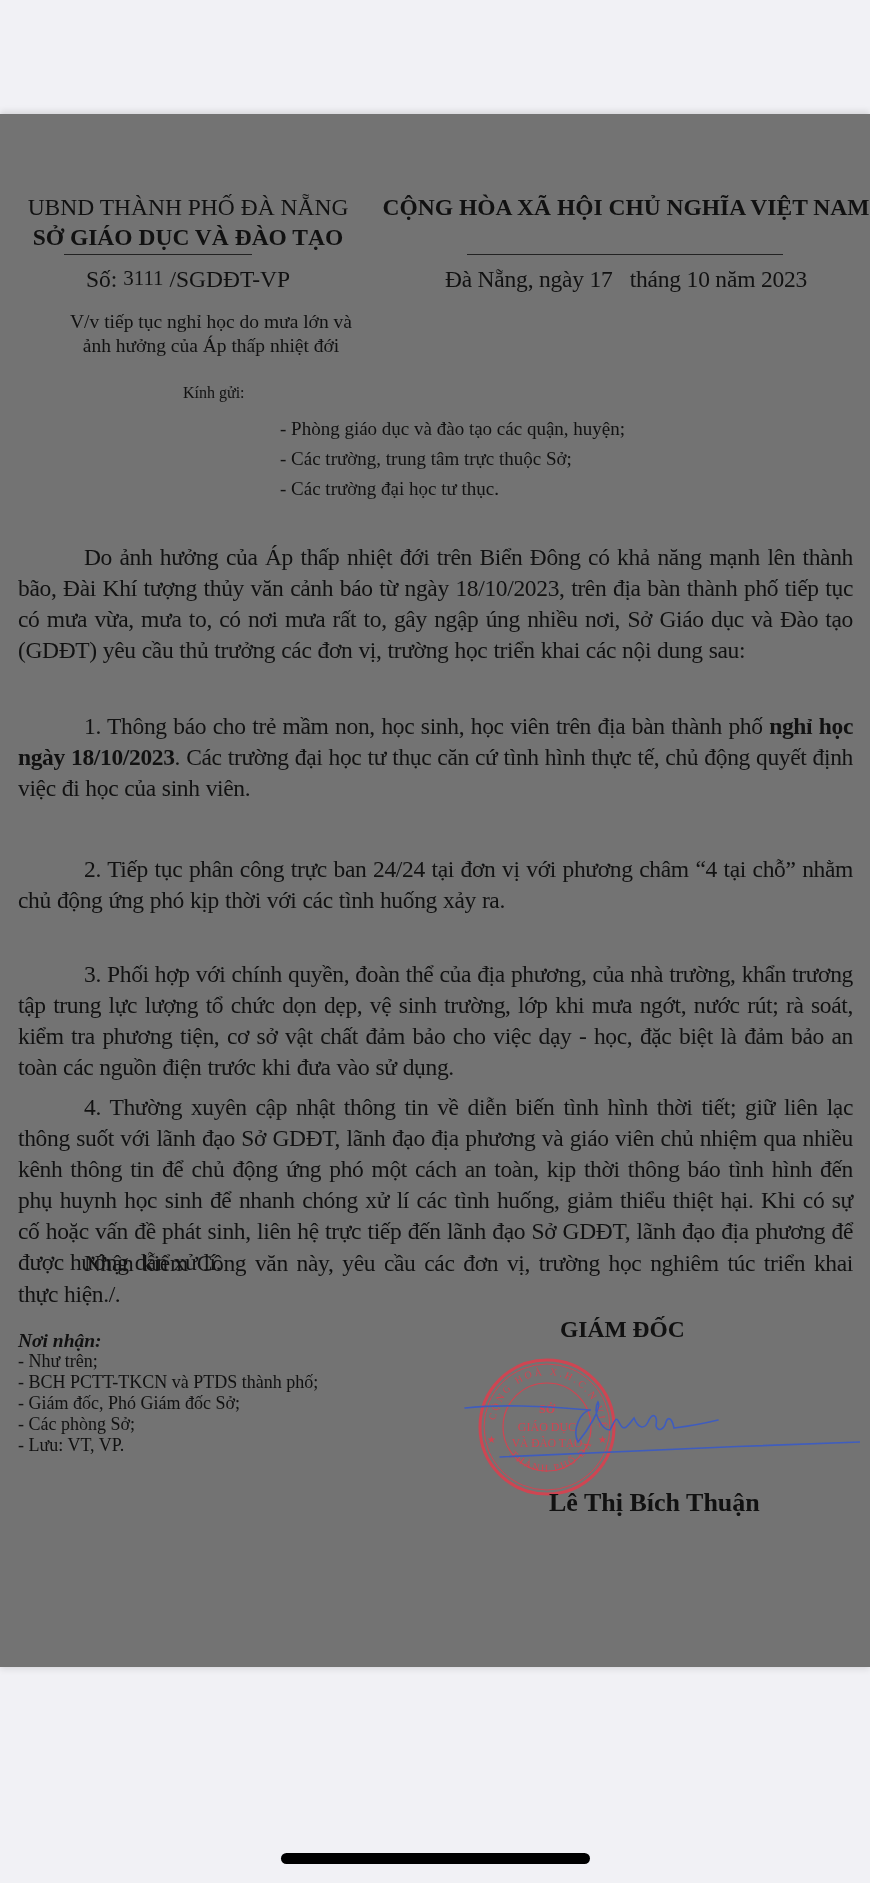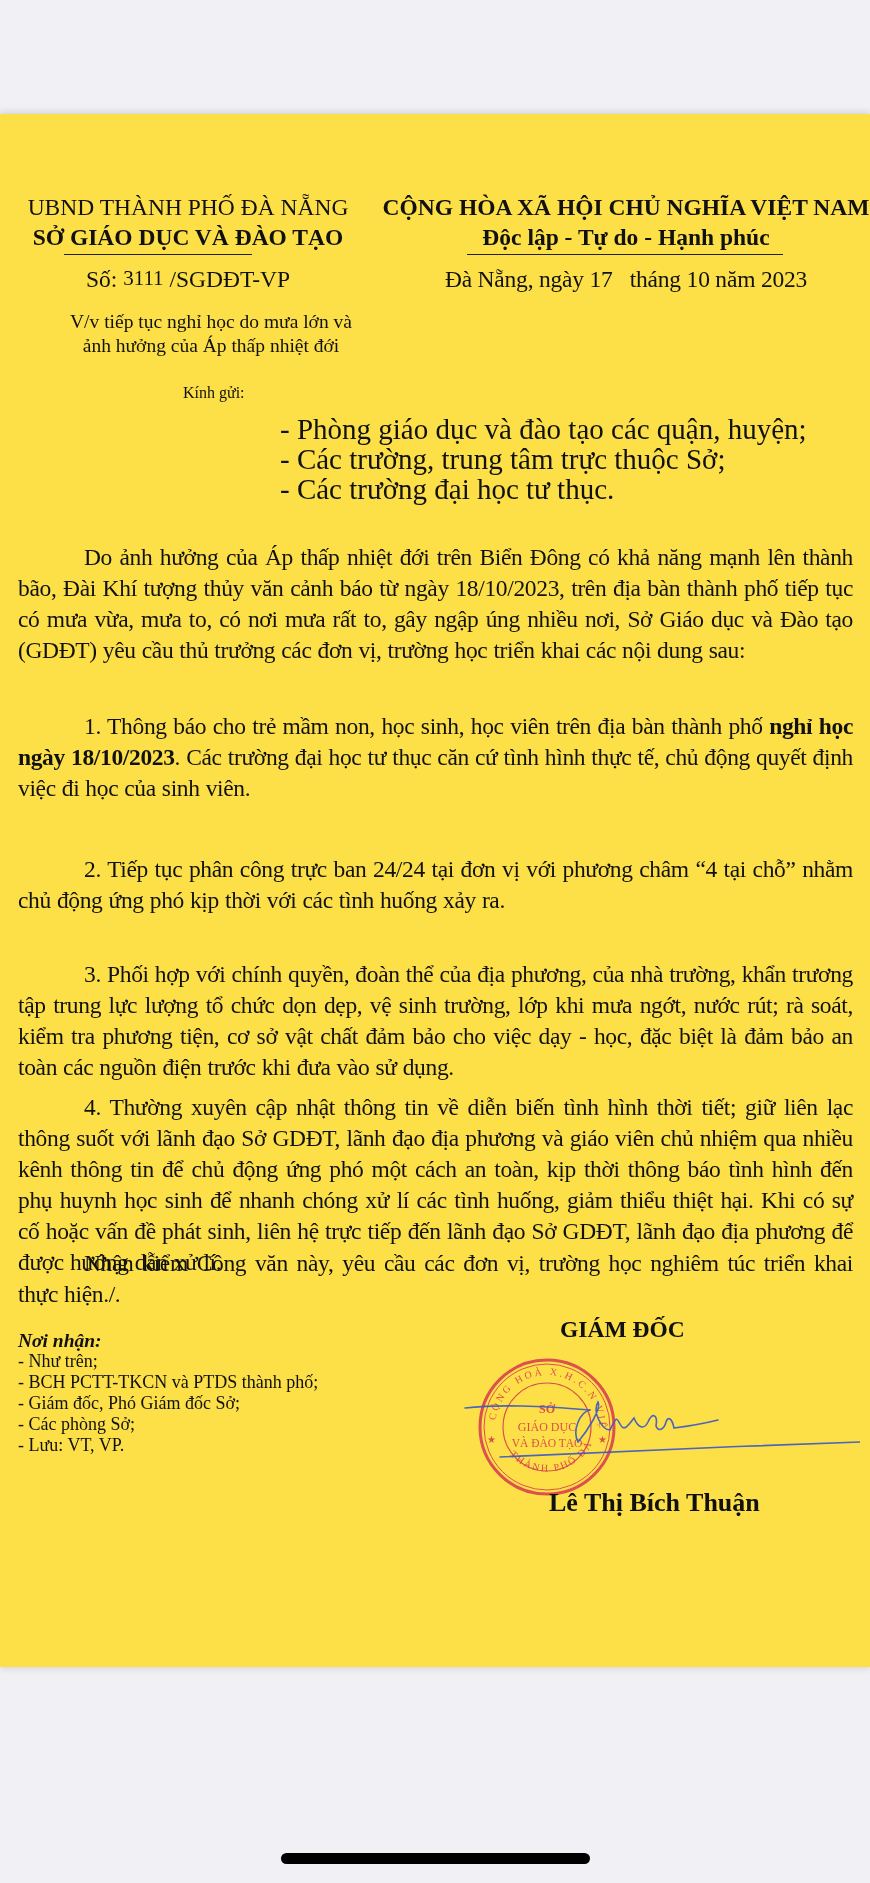--- a/index.html
+++ b/index.html
@@ -4,40 +4,40 @@
 <style>
   html, body { margin:0; padding:0; }
   body {
     width:870px; height:1883px; position:relative; overflow:hidden;
     background:#F1F1F5;
     font-family:"Liberation Serif", "DejaVu Serif", serif;
     color:#111;
   }
   .page {
     position:absolute; left:0; top:114px; width:870px; height:1553px;
-    background:#fde047;
+    background:#737373;
     box-shadow:0 -3px 6px rgba(0,0,0,0.10), 0 3px 6px rgba(0,0,0,0.08);
   }
   .abs { position:absolute; }
   .center { text-align:center; }
   .hdr-left { left:0; width:376px; top:78px; }
   .hdr-right { left:382px; width:488px; top:78px; }
   .hdr-line { font-size:23.5px; line-height:30px; white-space:nowrap; }
   .bold { font-weight:bold; }
   .ul-left {
     position:absolute; left:64px; top:140px; width:188px; height:0;
     border-top:1.3px solid #222;
   }
   .so-line { top:152px; font-size:23.5px; }
   .so-num { font-size:21px; position:relative; top:-2px; }
   .date-line { top:152px; font-size:23.5px; letter-spacing:-0.2px;}
   .subject { top:196px; font-size:19.5px; line-height:24px; }
 
   .kinh-gui { left:183px; top:270px; font-size:16px; }
-  .recips { left:280px; top:300px; font-size:29px; line-height:30px; }
+  .recips { left:280px; top:300px; font-size:19px; line-height:30px; }
 
   .para {
     position:absolute; left:18px; width:835px;
     font-size:23.5px; line-height:31px;
     text-align:justify; text-align-last:left;
     letter-spacing:-0.35px; word-spacing:0.5px;
   }
   .indent { text-indent:66px; }
   .p-intro { top:428px; }
   .p-1 { top:597px; }
@@ -76,21 +76,20 @@
     <span>/SGDĐT-VP</span>
   </div>
 
   <div class="abs hdr-left subject center" style="top:196px;margin-left:23px;">
     <div>V/v tiếp tục nghỉ học do mưa lớn và</div>
     <div>ảnh hưởng của Áp thấp nhiệt đới</div>
   </div>
 
   <div class="abs hdr-right center">
     <div class="hdr-line bold">CỘNG HÒA XÃ HỘI CHỦ NGHĨA VIỆT NAM</div>
-    <div class="hdr-line bold">Độc lập - Tự do - Hạnh phúc</div>
   </div>
   <div class="abs" style="left:467px; top:140px; width:316px; border-top:1.3px solid #222;"></div>
 
   <div class="abs hdr-right date-line center" style="white-space:pre;">Đà Nẵng, ngày 17   tháng 10 năm 2023</div>
 
   <div class="abs kinh-gui">Kính gửi:</div>
   <div class="abs recips">
     <div>- Phòng giáo dục và đào tạo các quận, huyện;</div>
     <div>- Các trường, trung tâm trực thuộc Sở;</div>
     <div>- Các trường đại học tư thục.</div>

